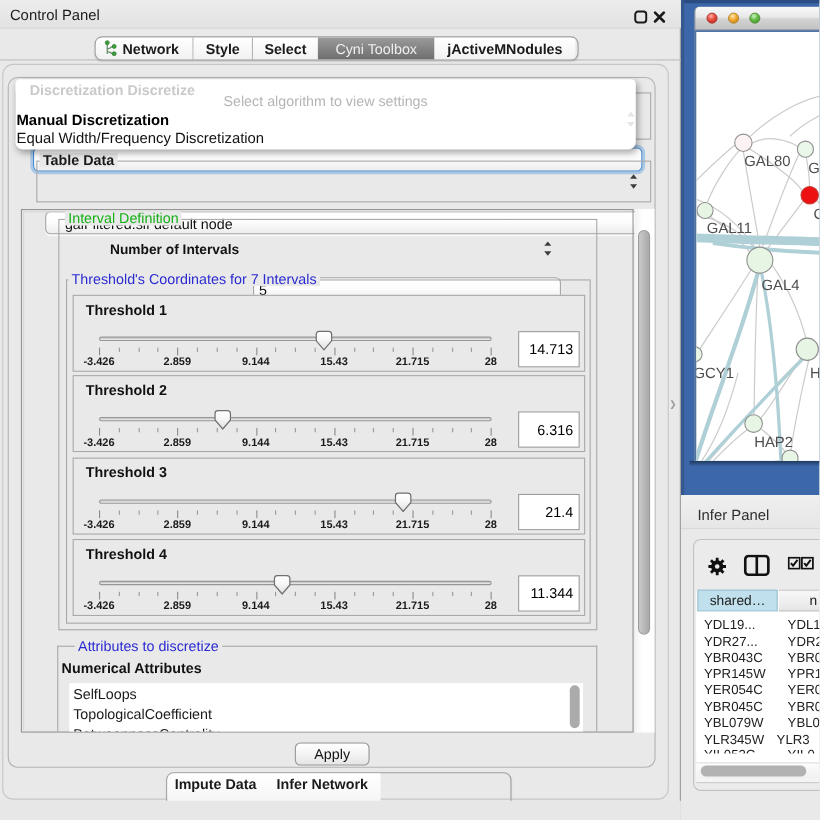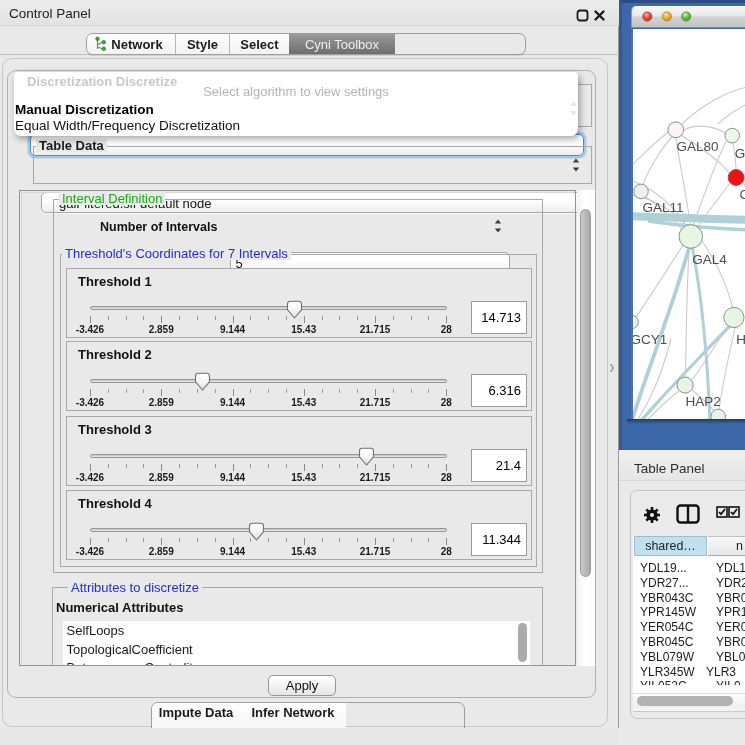--- a/index.html
+++ b/index.html
@@ -105,21 +105,21 @@
 <text x="9.6" y="182.5">GAL11</text>
 <text x="59.3" y="234.5">GAL4</text>
 <text x="-2.5" y="315">GCY1</text>
 <text x="103.3" y="315">H</text>
 <text x="52.6" y="377">HAP2</text>
 </g>
 </svg>
 </div>
 <div class="abs" style="left:619px;top:450px;width:126px;height:295px;background:#e9e9e9;"></div>
 <div class="abs" style="left:619px;top:450px;width:126px;height:31px;background:linear-gradient(#f0f0f0,#e6e6e6);border-bottom:1px solid #d8d8d8;"></div>
-<div class="abs" style="left:634px;top:461px;font-size:13.5px;color:#2e2e2e;">Table Panel</div>
+<div class="abs" style="left:634px;top:461px;font-size:13.5px;color:#2e2e2e;">Infer Panel</div>
 <div class="abs" style="left:630px;top:490px;width:130px;height:229px;border:1px solid #c3c3c3;border-radius:7px;background:#ebebeb;"></div>
 <svg class="abs" style="left:643px;top:506px" width="18" height="18" viewBox="0 0 18 18">
 <g stroke="#111" stroke-width="2.6">
 <line x1="9" y1="1" x2="9" y2="17"></line>
       <line x1="1" y1="9" x2="17" y2="9"></line>
 <line x1="3.3" y1="3.3" x2="14.7" y2="14.7"></line>
       <line x1="14.7" y1="3.3" x2="3.3" y2="14.7"></line>
 </g>
 <circle cx="9" cy="9" r="5.6" fill="#111"></circle>
 <circle cx="9" cy="9" r="2.1" fill="#ebebeb"></circle>
@@ -172,20 +172,21 @@
 <path d="M 2.5 2.5 L 10.5 10.5 M 10.5 2.5 L 2.5 10.5" stroke="#1a1a1a" stroke-width="2.4" stroke-linecap="round"></path>
   </svg>
 <div class="abs" style="left:0;top:54px;width:619px;height:1px;background:#bdbdbd;"></div>
 <div class="abs" style="left:2px;top:58px;width:606px;height:669px;border:1px solid #c6c6c6;border-radius:10px;background:#e9e9e9;"></div>
 <div class="abs" style="left:7px;top:70px;width:589px;height:628px;border:1px solid #b2b2b2;border-radius:9px;background:#e9e9e9;"></div>
 <div class="abs" style="left:86px;top:32.5px;width:440px;height:22px;border:1px solid #9f9f9f;border-radius:7px;overflow:hidden;box-shadow:0 1px 1px rgba(0,0,0,0.12);">
 <div class="seg lightseg" style="width:89px;border-right:1px solid #b5b5b5;"><span style="position:relative;top:3px;left:6px;">Network</span></div>
 <div class="seg lightseg" style="width:54px;border-right:1px solid #b5b5b5;line-height:21px;">Style</div>
 <div class="seg lightseg" style="width:59px;line-height:21px;">Select</div>
 <div class="seg darkseg" style="width:106px;line-height:21px;font-weight:normal;">Cyni Toolbox</div>
+<div class="seg lightseg" style="width:128px;line-height:21px;">jActiveMNodules</div>
 </div>
 <svg class="abs" style="left:94px;top:36px" width="13" height="16" viewBox="0 0 13 16">
 <path d="M 3.5 4 L 3.5 13 M 3.5 8.5 C 6 8.5 6.5 6.5 8.5 6.3 M 3.5 11 C 6 11 6.5 12.5 8.5 12.7" fill="none" stroke="#6a8f6a" stroke-width="1.2"></path>
 <circle cx="3.5" cy="2.8" r="1.8" fill="#3fa03f" stroke="#2c7a2c" stroke-width="0.7"></circle>
 <circle cx="9.8" cy="6.2" r="1.8" fill="#3fa03f" stroke="#2c7a2c" stroke-width="0.7"></circle>
 <circle cx="9.8" cy="12.8" r="1.8" fill="#3fa03f" stroke="#2c7a2c" stroke-width="0.7"></circle>
 </svg>
 <div class="grp" style="left:14px;top:84px;width:578px;height:43px;"></div>
 <div class="combo" style="left:30px;top:97px;width:554px;height:22px;border:1.5px solid #4a8ed2;box-shadow:0 0 0 2.5px #aac8e4;"></div>
 <svg style="position:absolute;left:568px;top:101px" width="8" height="14" viewBox="0 0 8 14">

